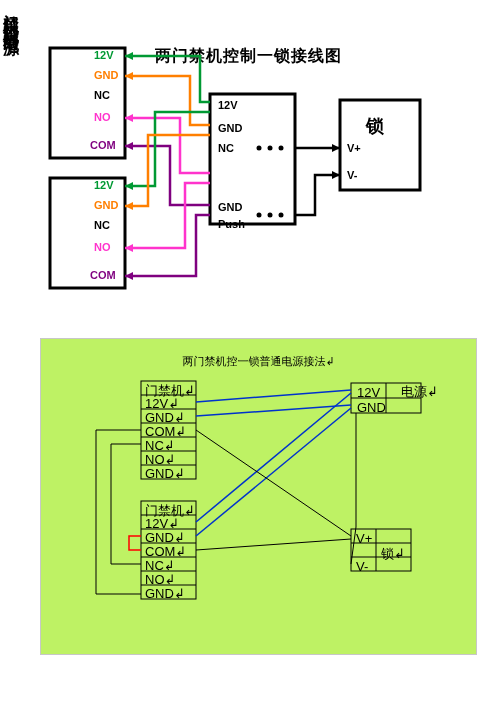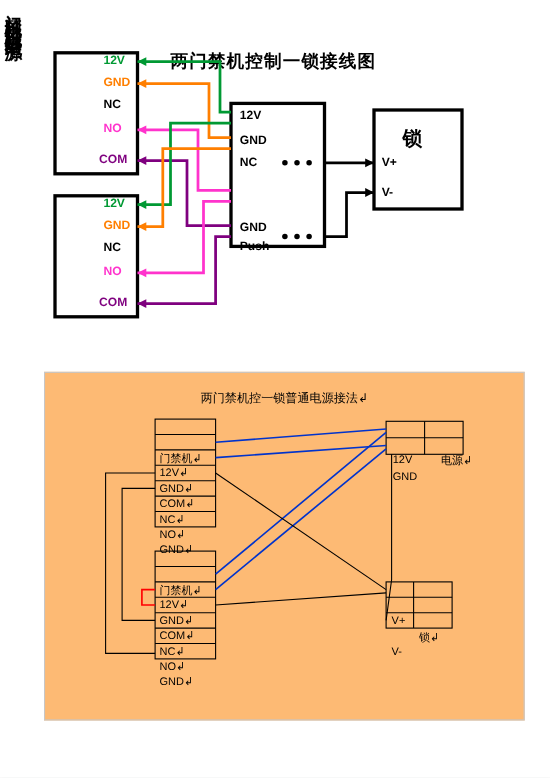--- a/index.html
+++ b/index.html
@@ -1,23 +1,23 @@
 <!DOCTYPE html>
 <html><head>
 <meta charset="utf-8">
 <style>
   body { margin:0; background:#eeeff0; font-family: "Microsoft YaHei", Arial, sans-serif; }
   .page { width:500px; height:707px; background:#fff; position:relative; overflow:hidden; box-shadow:0 0 5px rgba(0,0,0,0.1);}
-  .panel2 { position:absolute; left:40px; top:338px; width:435px; height:315px; border:1px solid #c7c7c7; background:#fdba74;}
+  .panel2 { position:absolute; left:40px; top:338px; width:435px; height:315px; border:1px solid #c7c7c7; background:#bef264;}
   .title1 { position:absolute; left:155px; top:46px; font-weight:bold; font-size:16px; color:#000; letter-spacing:1px;}
   .title2 { position:absolute; left:0; right:0; top:15px; text-align:center; font-size:11px; color:#000;}
   .lbl { position:absolute; font-size:11px; font-weight:bold; }
   .big { font-size:16px; font-weight:bold; color:#000; letter-spacing:3px; writing-mode:vertical-rl; text-orientation:upright; }
   svg { position:absolute; left:0; top:0; }
-  .p2-lbl { position:absolute; font-size:10px; color:#000;margin-top:28px; }
+  .p2-lbl { position:absolute; font-size:13px; color:#000; }
 </style>
 </head>
 <body>
 
 <div class="page">
 
   <div class="title1">两门禁机控制一锁接线图</div>
 
   <svg width="500" height="340">
 

